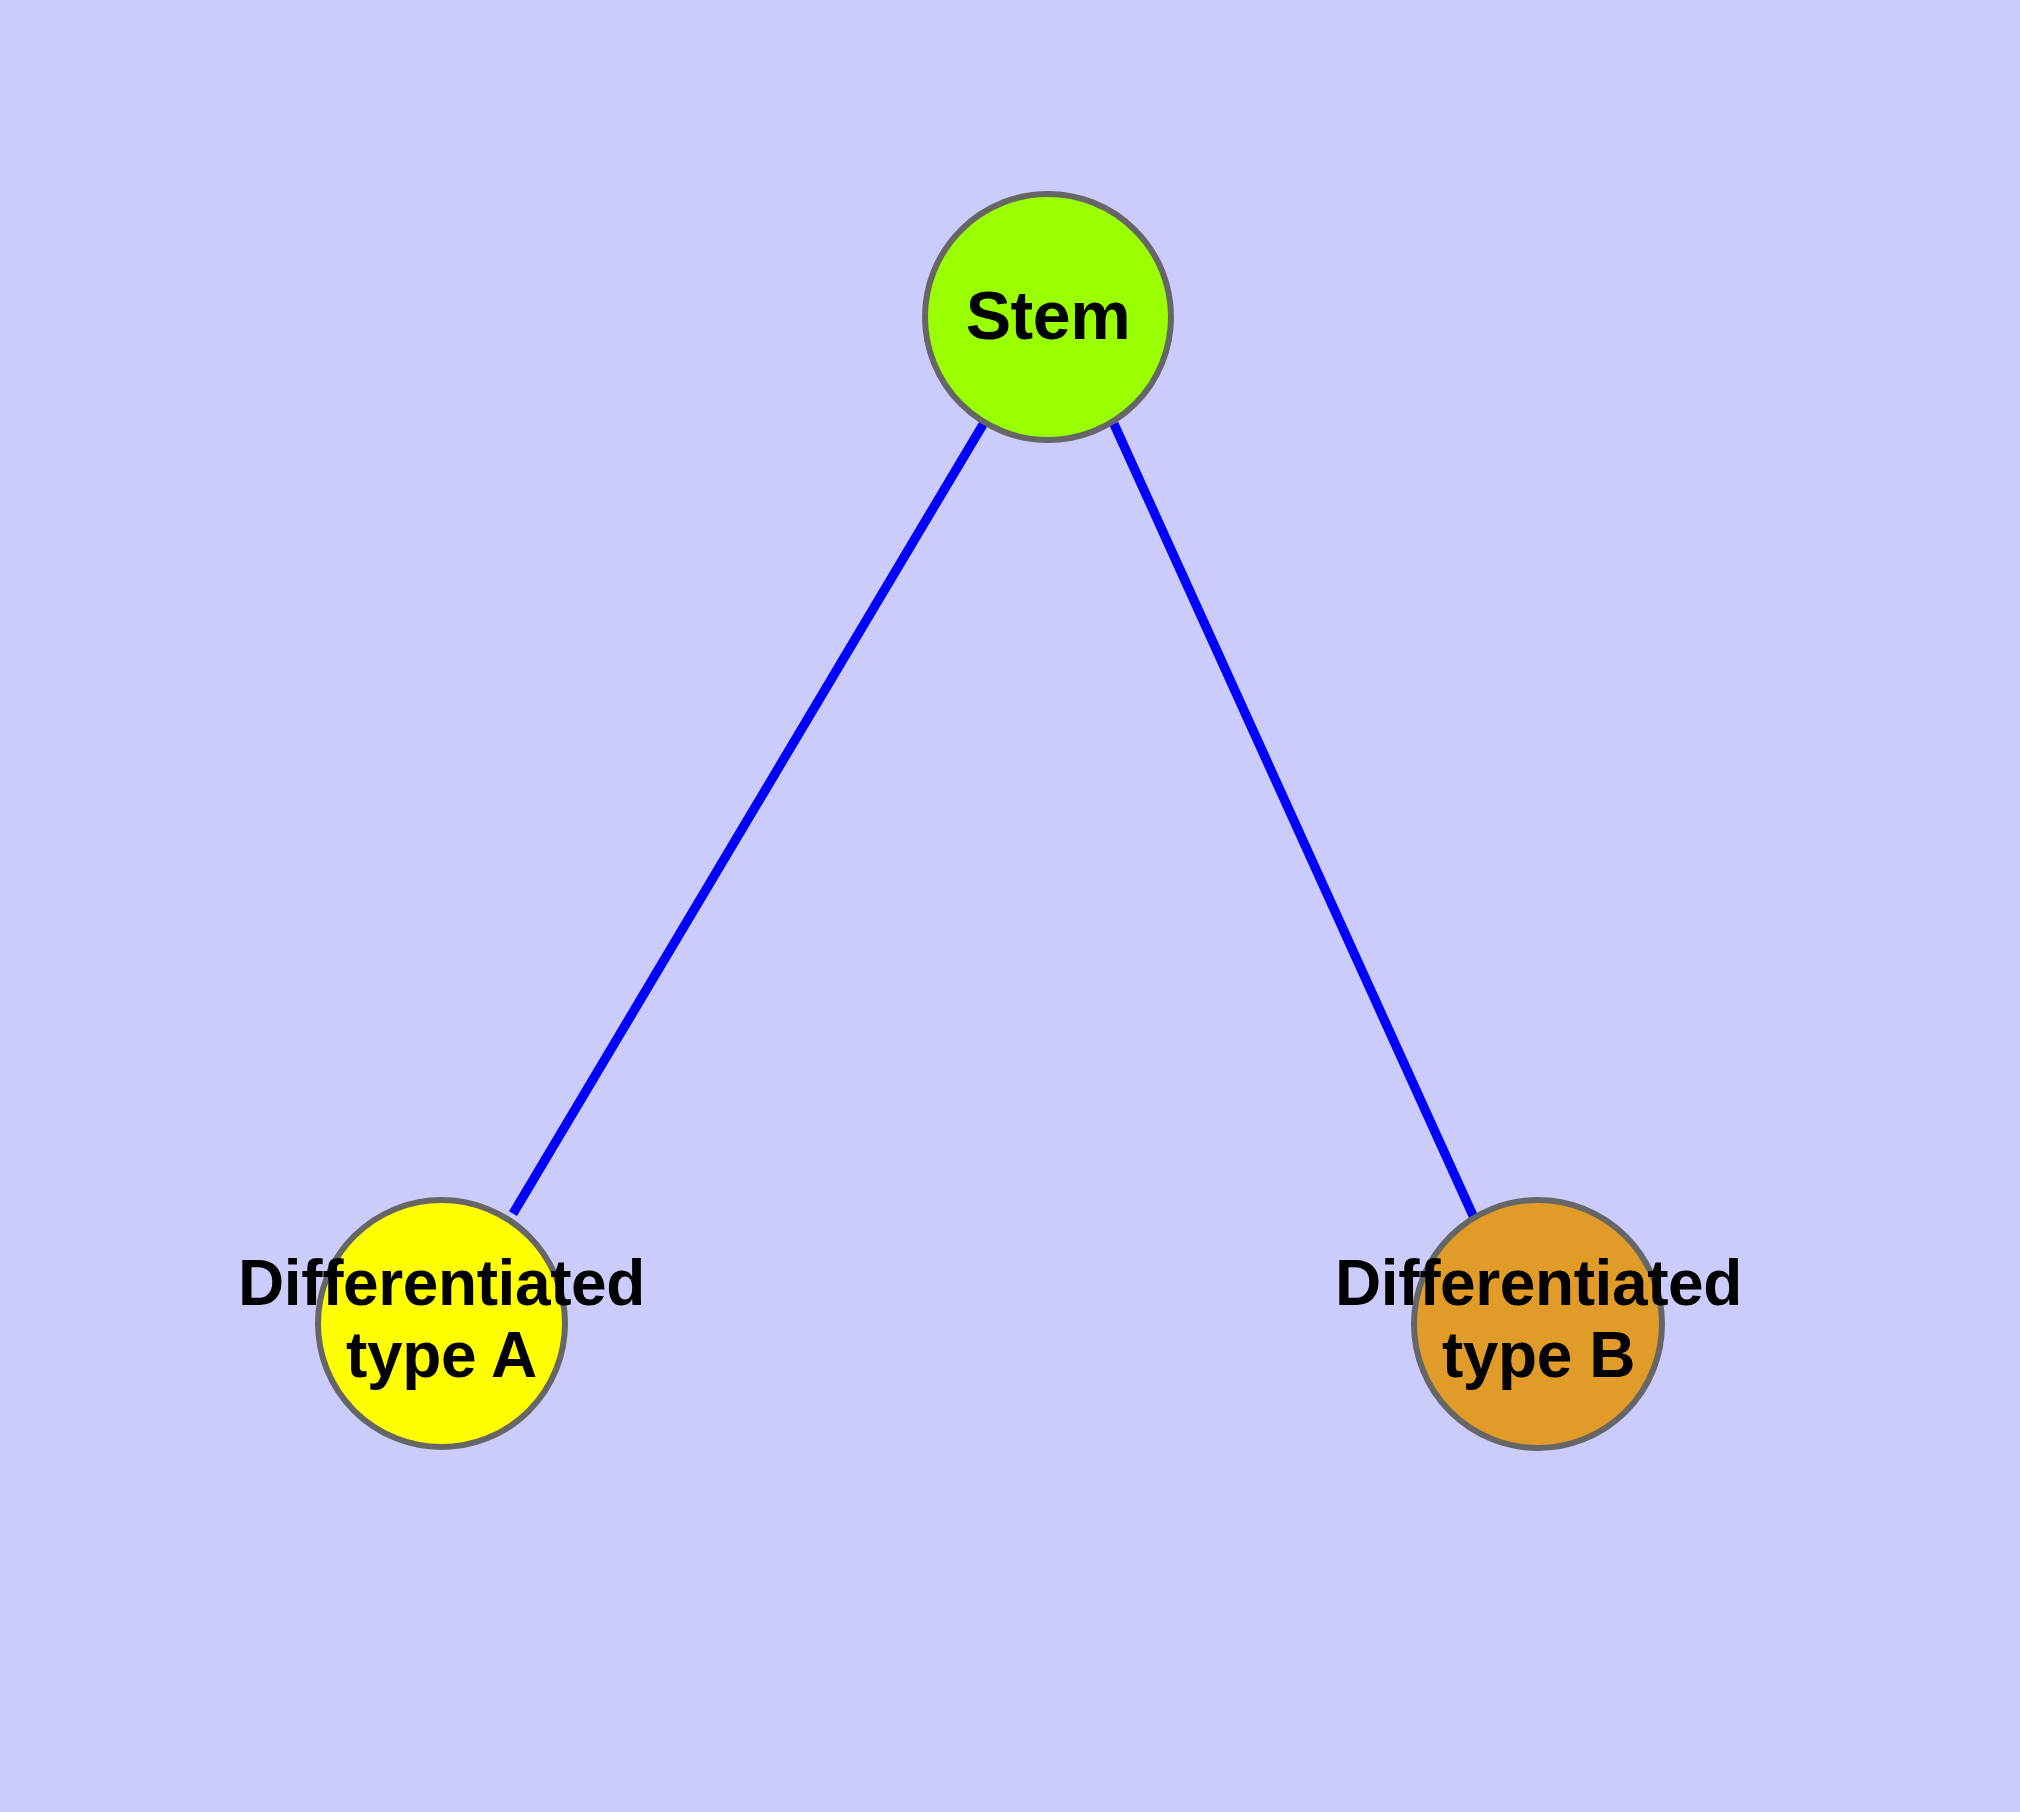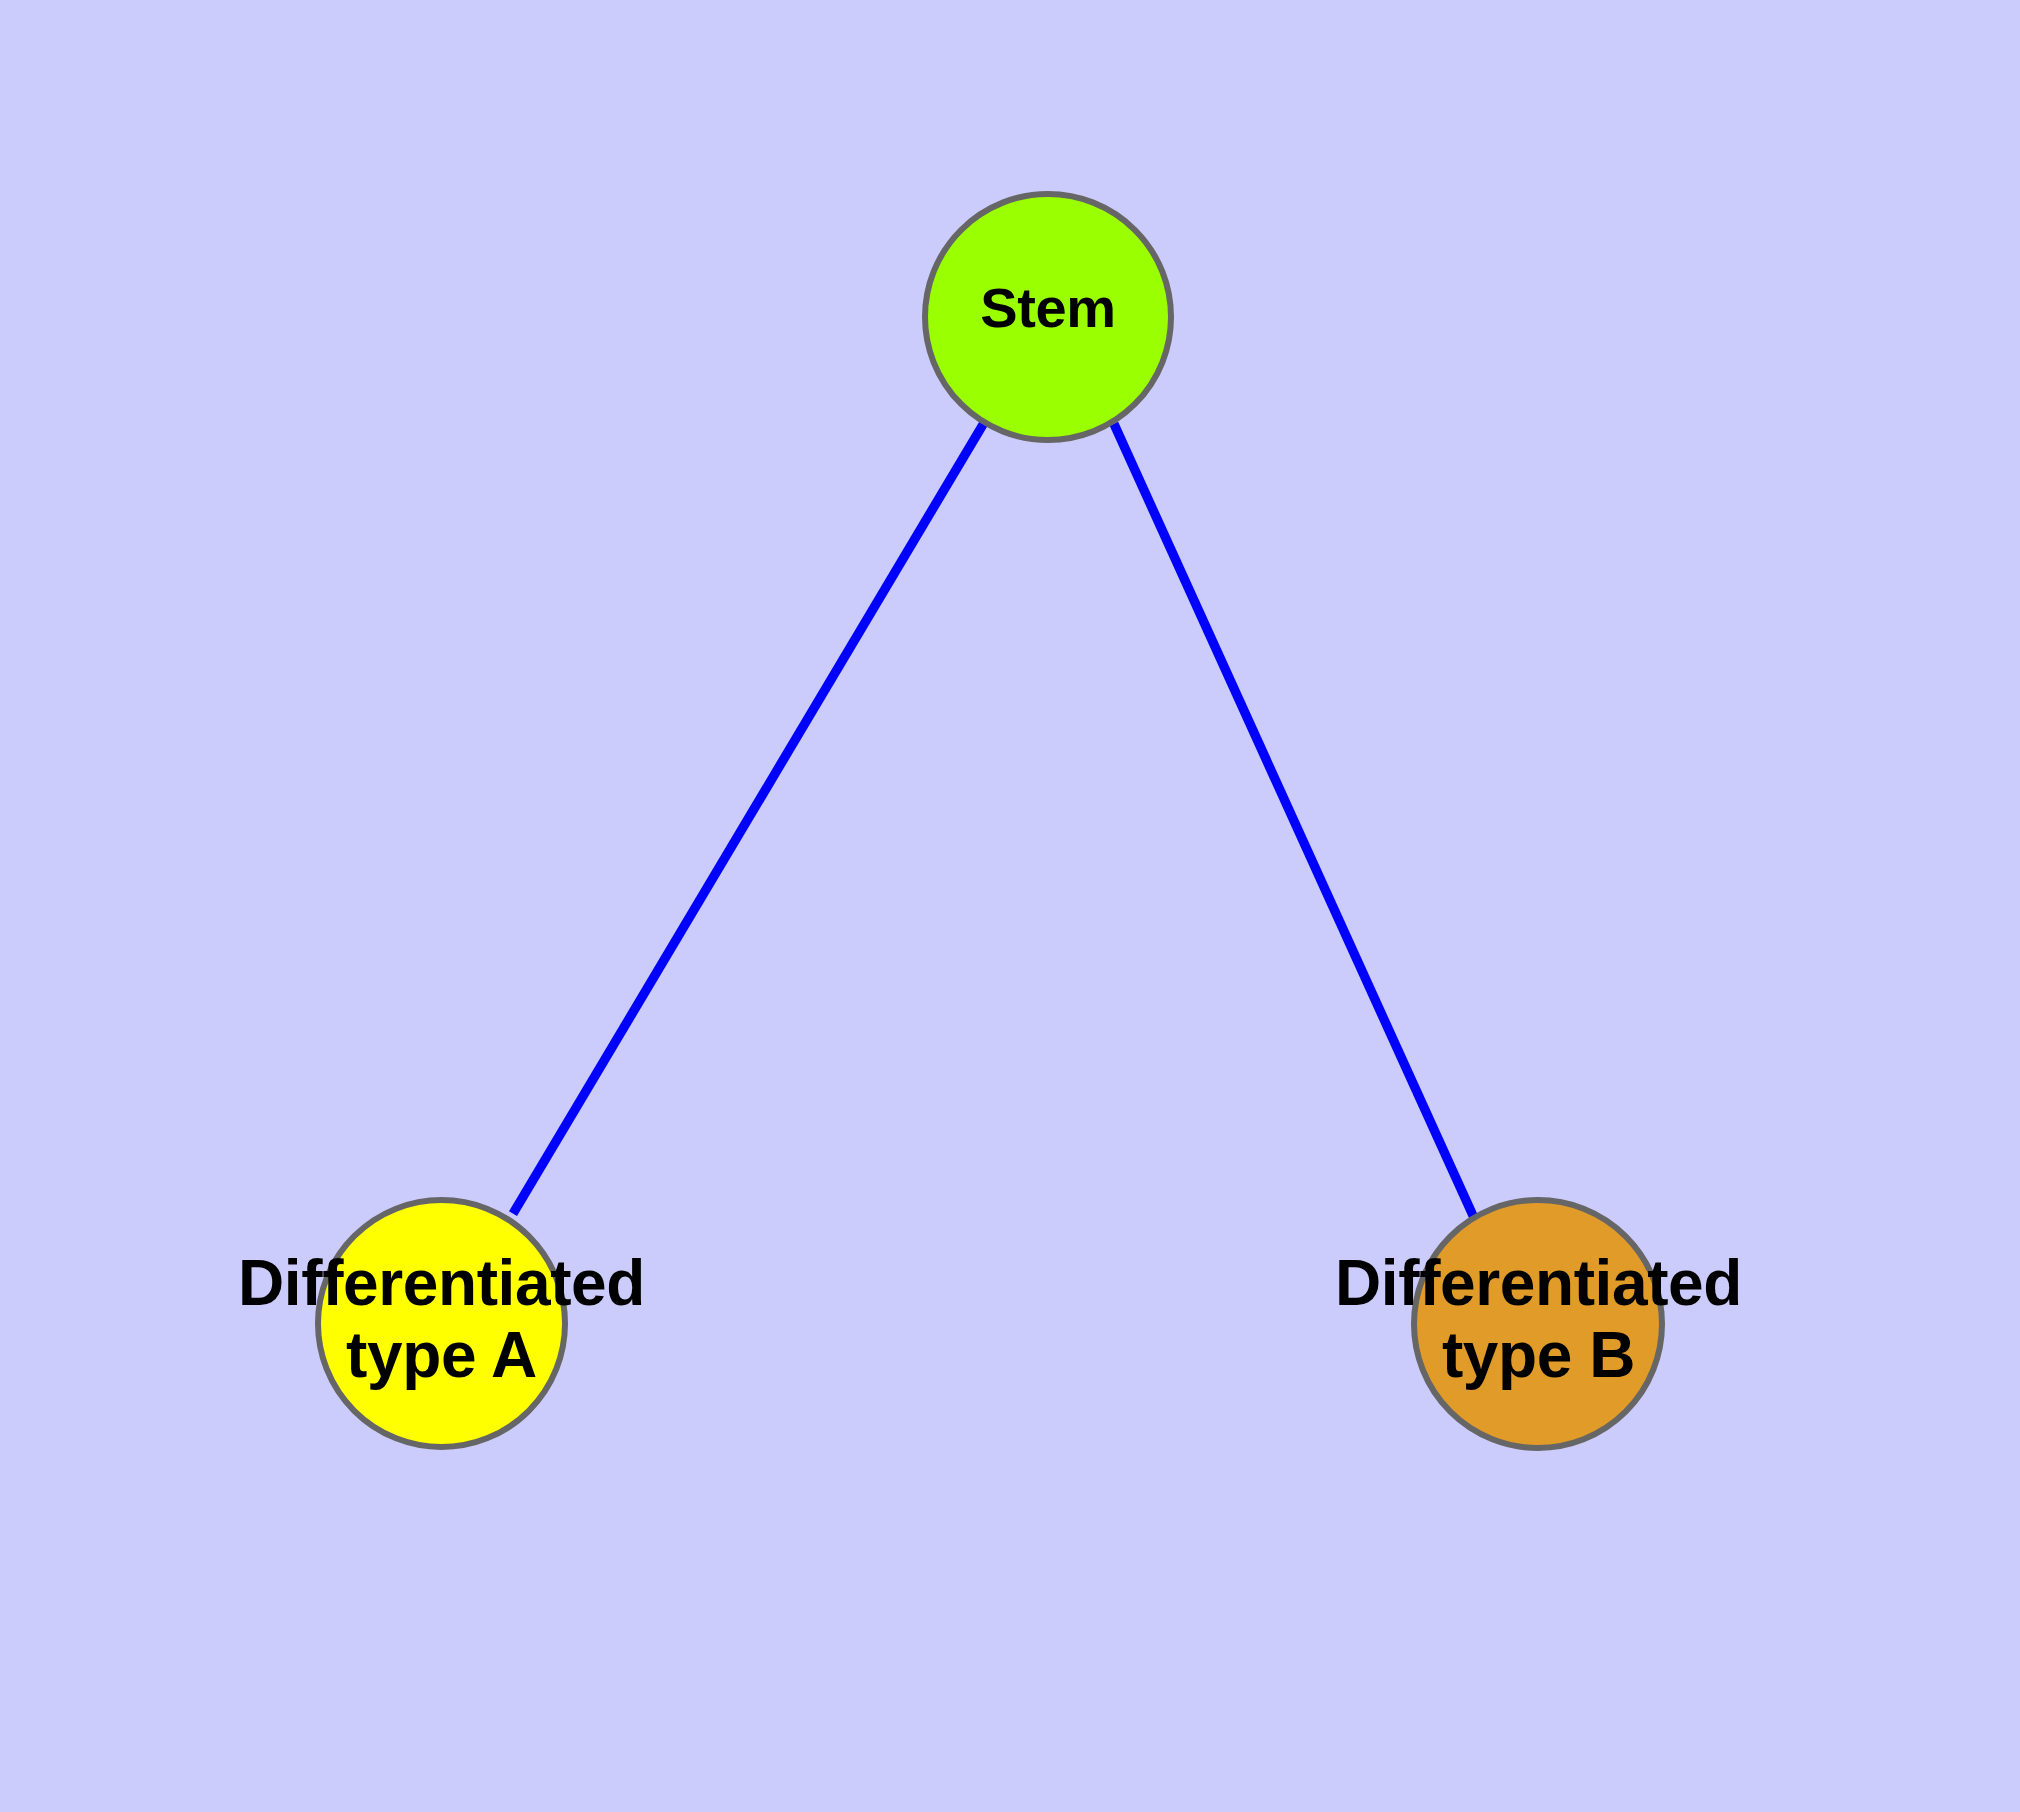--- a/index.html
+++ b/index.html
@@ -63,21 +63,21 @@
   }
   #node-stem .node-circle {
     width: 252px;
     height: 252px;
     background: #9aff00;
   }
   #node-stem .node-label {
     width: 252px;
     left: 0;
     top: 86px;
-    font-size: 56px;
+    font-size: 68px;
   }
   
   #node-diff-a {
     left: 315px;
     top: 1197px;
     width: 253px;
     height: 253px;
   }
   #node-diff-a .node-circle {
     width: 253px;

